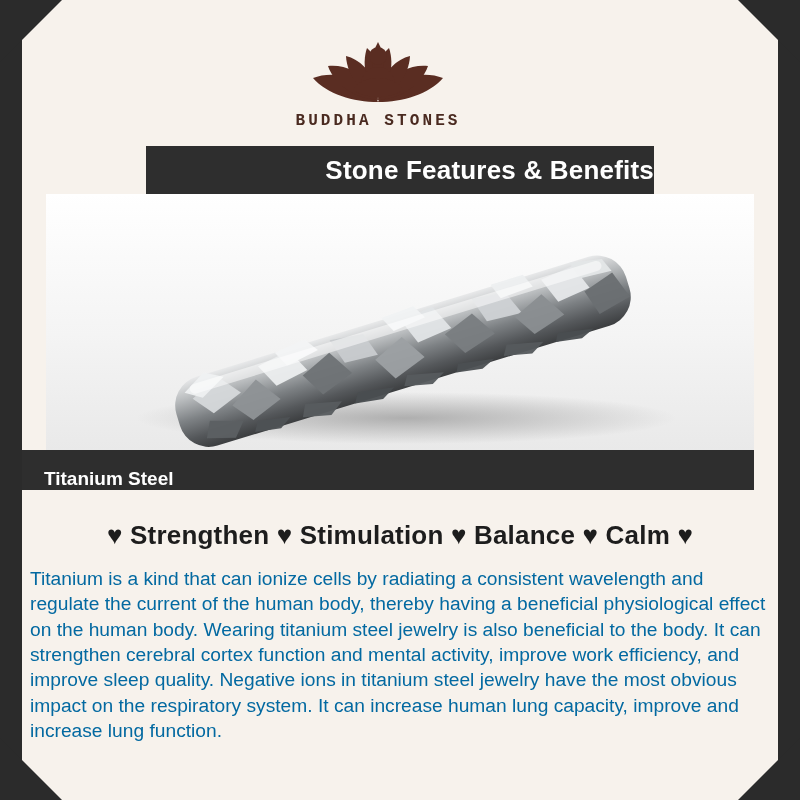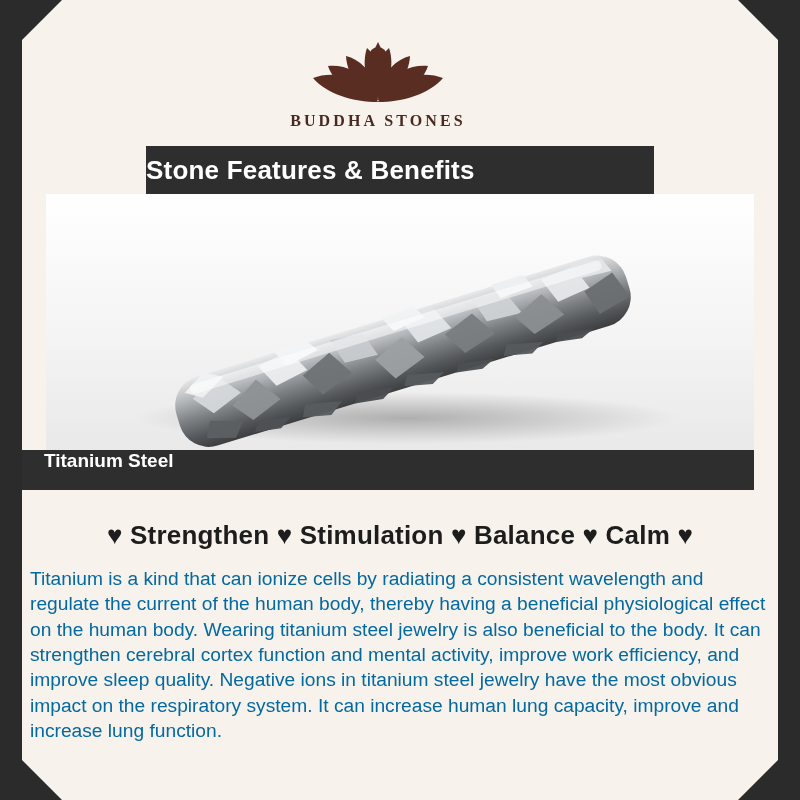--- a/index.html
+++ b/index.html
@@ -70,38 +70,38 @@
   
   .logo-block {
     position: absolute;
     left: 0; top: 14px;
     width: 756px;
     text-align: center;
     z-index: 6;
   }
   .lotus-wrap { height: 96px; }
   .brand-name {
-    font-family: Liberation Serif, serif;
+    font-family: Liberation Mono, monospace;
     font-size: 16px;
     letter-spacing: 3.1px;
     color: #4a2a20;
     font-weight: 700;
     margin-top: 2px;
   }
 
   
   .title-bar {
     position: absolute;
     left: 146px; top: 146px;
     width: 508px;
     height: 48px;
     background: #2e2e2e;
     display: flex;
     align-items: center;
-    justify-content: flex-start;
+    justify-content: flex-end;
     z-index: 7;
   }
   .title-bar .title-text {
     color: #ffffff;
     font-size: 26px;
     font-weight: 700;
     letter-spacing: .2px;
   }
 
   
@@ -117,21 +117,21 @@
   .photo-inner { position: absolute; inset: 0; }
 
   
   .caption-bar {
     position: absolute;
     left: 22px; top: 450px;
     width: 732px;
     height: 40px;
     background: #2e2e2e;
     display: flex;
-    align-items: flex-start;
+    align-items: flex-end;
     z-index: 7;
   }
   .caption-bar .caption-text {
     color: #ffffff;
     font-size: 19px;
     font-weight: 700;
     padding-left: 22px;
   }
 
   

